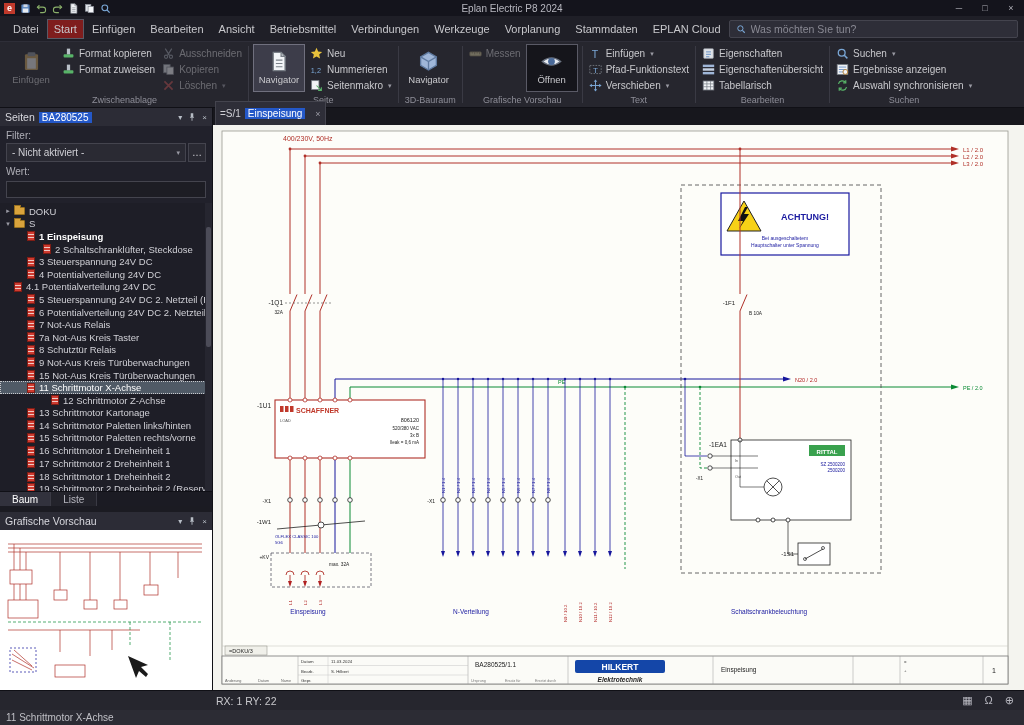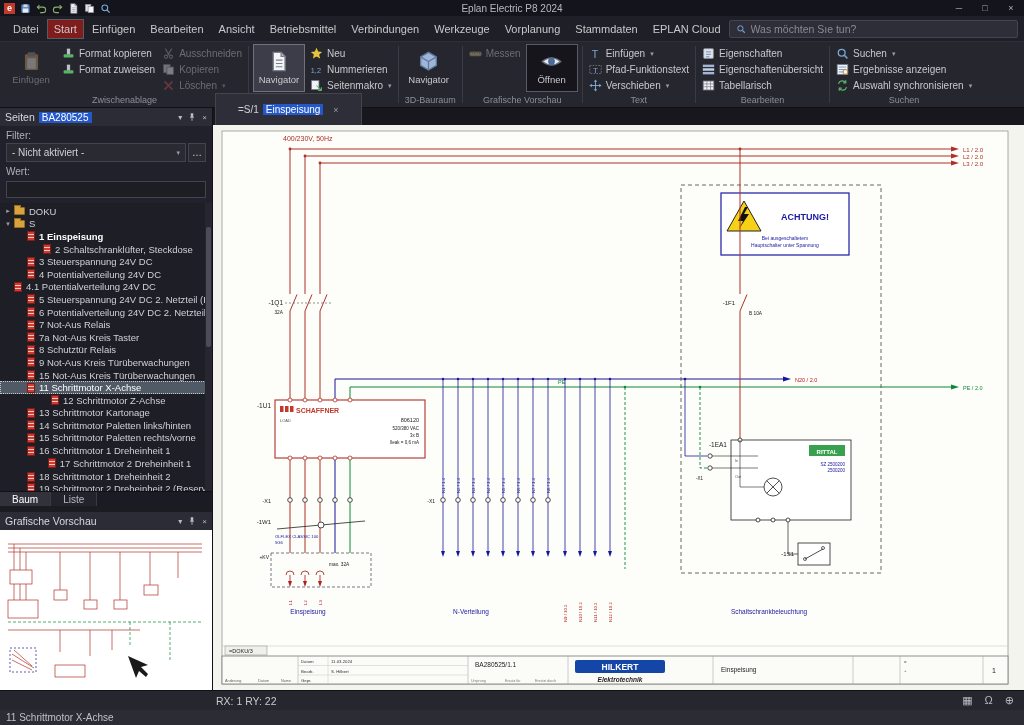--- a/index.html
+++ b/index.html
@@ -74,22 +74,22 @@
   .vthumb{position:absolute;right:1px;top:24px;width:5px;height:120px;background:#4c4c58;border-radius:2px}
   .ptabs{height:15px;display:flex;background:#1b1b23;border-top:1px solid #101016;flex:0 0 auto}
   .ptab{padding:0 12px;font-size:10px;color:#b8b8c0;background:#23232b;border-right:1px solid #3a3a44;line-height:15px}
   .ptab.active{background:#32323d;color:#fff}
   .splitter{height:6px;background:#1b1b22;flex:0 0 auto}
   .preview{flex:1;display:flex;flex-direction:column;min-height:0}
   .preview-body{flex:1;background:#fff;overflow:hidden}
   
   .editor{flex:1;display:flex;flex-direction:column;min-width:0}
   .tabbar{height:17px;background:#17171d;display:flex;align-items:flex-end;padding-left:2px;flex:0 0 auto}
-  .tab{height:32px;background:#2e2e38;border:1px solid #44444e;border-bottom:none;display:flex;align-items:center;
-    gap:4px;padding:0 22px;font-size:10px;color:#d0d0d6}
+  .tab{height:24px;background:#2e2e38;border:1px solid #44444e;border-bottom:none;display:flex;align-items:center;
+    gap:4px;padding:0 4px;font-size:10px;color:#d0d0d6}
   .tab-hl{background:#2458c8;color:#fff;padding:0 3px}
   .tab-close{font-size:9px;color:#9a9aa4;margin-left:6px}
   .canvas{flex:1;background:#f4f4ef;overflow:hidden}
   .canvas svg{display:block}
   
   .statusbar{height:20px;background:#26262e;border-top:1px solid #101016;display:flex;align-items:center;
     font-size:10.5px;color:#c8c8cc;flex:0 0 auto;padding:0 10px}
   .statusbar .coords{margin-left:206px}
   .sicons{margin-left:auto;display:flex;gap:12px;font-size:11px;color:#b8b8c0}
   .bottombar{height:15px;background:#2c2c34;display:flex;align-items:center;font-size:10px;color:#c0c0c6;
@@ -577,21 +577,21 @@
             <div class="trow" style="padding-left: 16px;">
               <span class="twisty"></span>
               <span class="ticon page"></span>
               <span class="tlabel">15 Schrittmotor Paletten rechts/vorne</span>
             </div>
             <div class="trow" style="padding-left: 16px;">
               <span class="twisty"></span>
               <span class="ticon page"></span>
               <span class="tlabel">16 Schrittmotor 1 Dreheinheit 1</span>
             </div>
-            <div class="trow" style="padding-left: 16px; justify-content: center;">
+            <div class="trow" style="padding-left: 16px;">
               <span class="twisty"></span>
               <span class="ticon page"></span>
               <span class="tlabel">17 Schrittmotor 2 Dreheinheit 1</span>
             </div>
             <div class="trow" style="padding-left: 16px; align-items: flex-end;">
               <span class="twisty"></span>
               <span class="ticon page"></span>
               <span class="tlabel">18 Schrittmotor 1 Dreheinheit 2</span>
             </div>
             <div class="trow" style="padding-left: 16px;">

